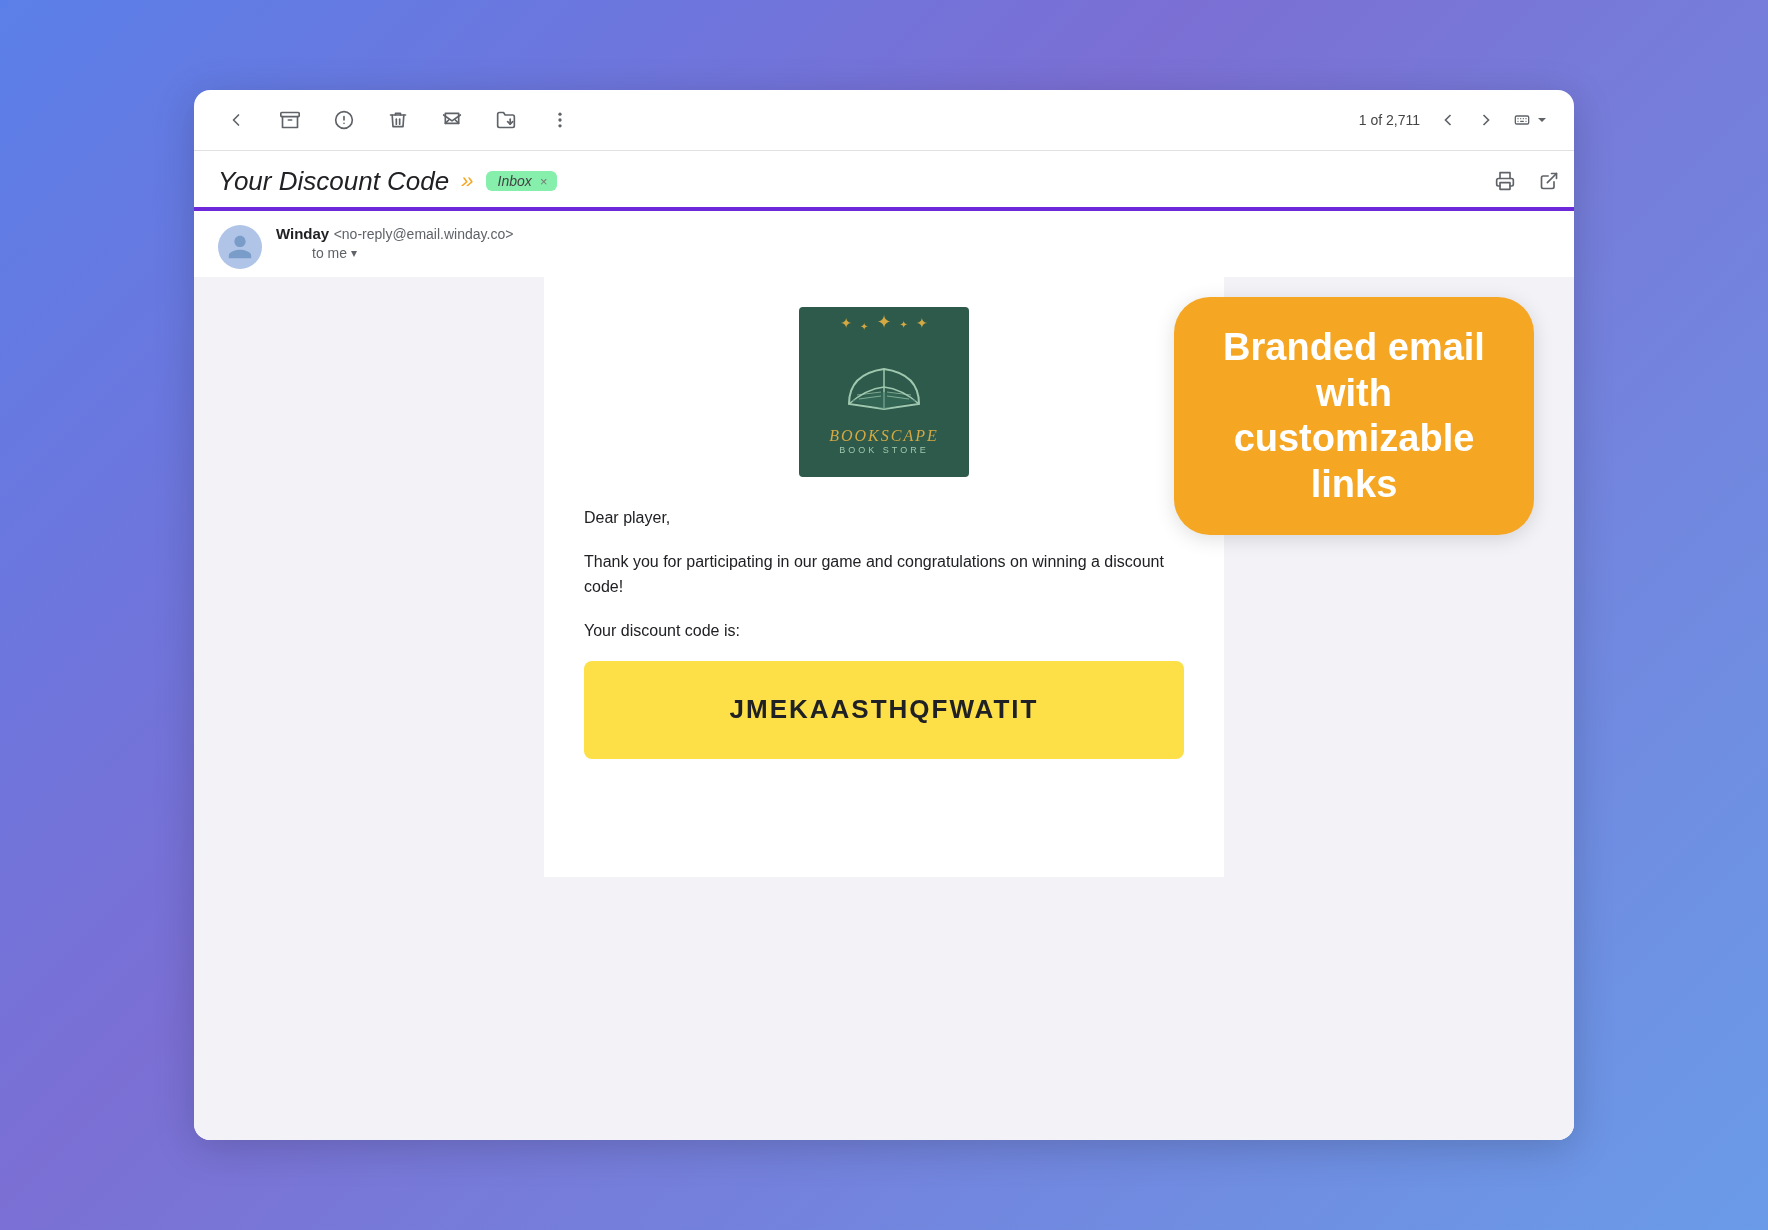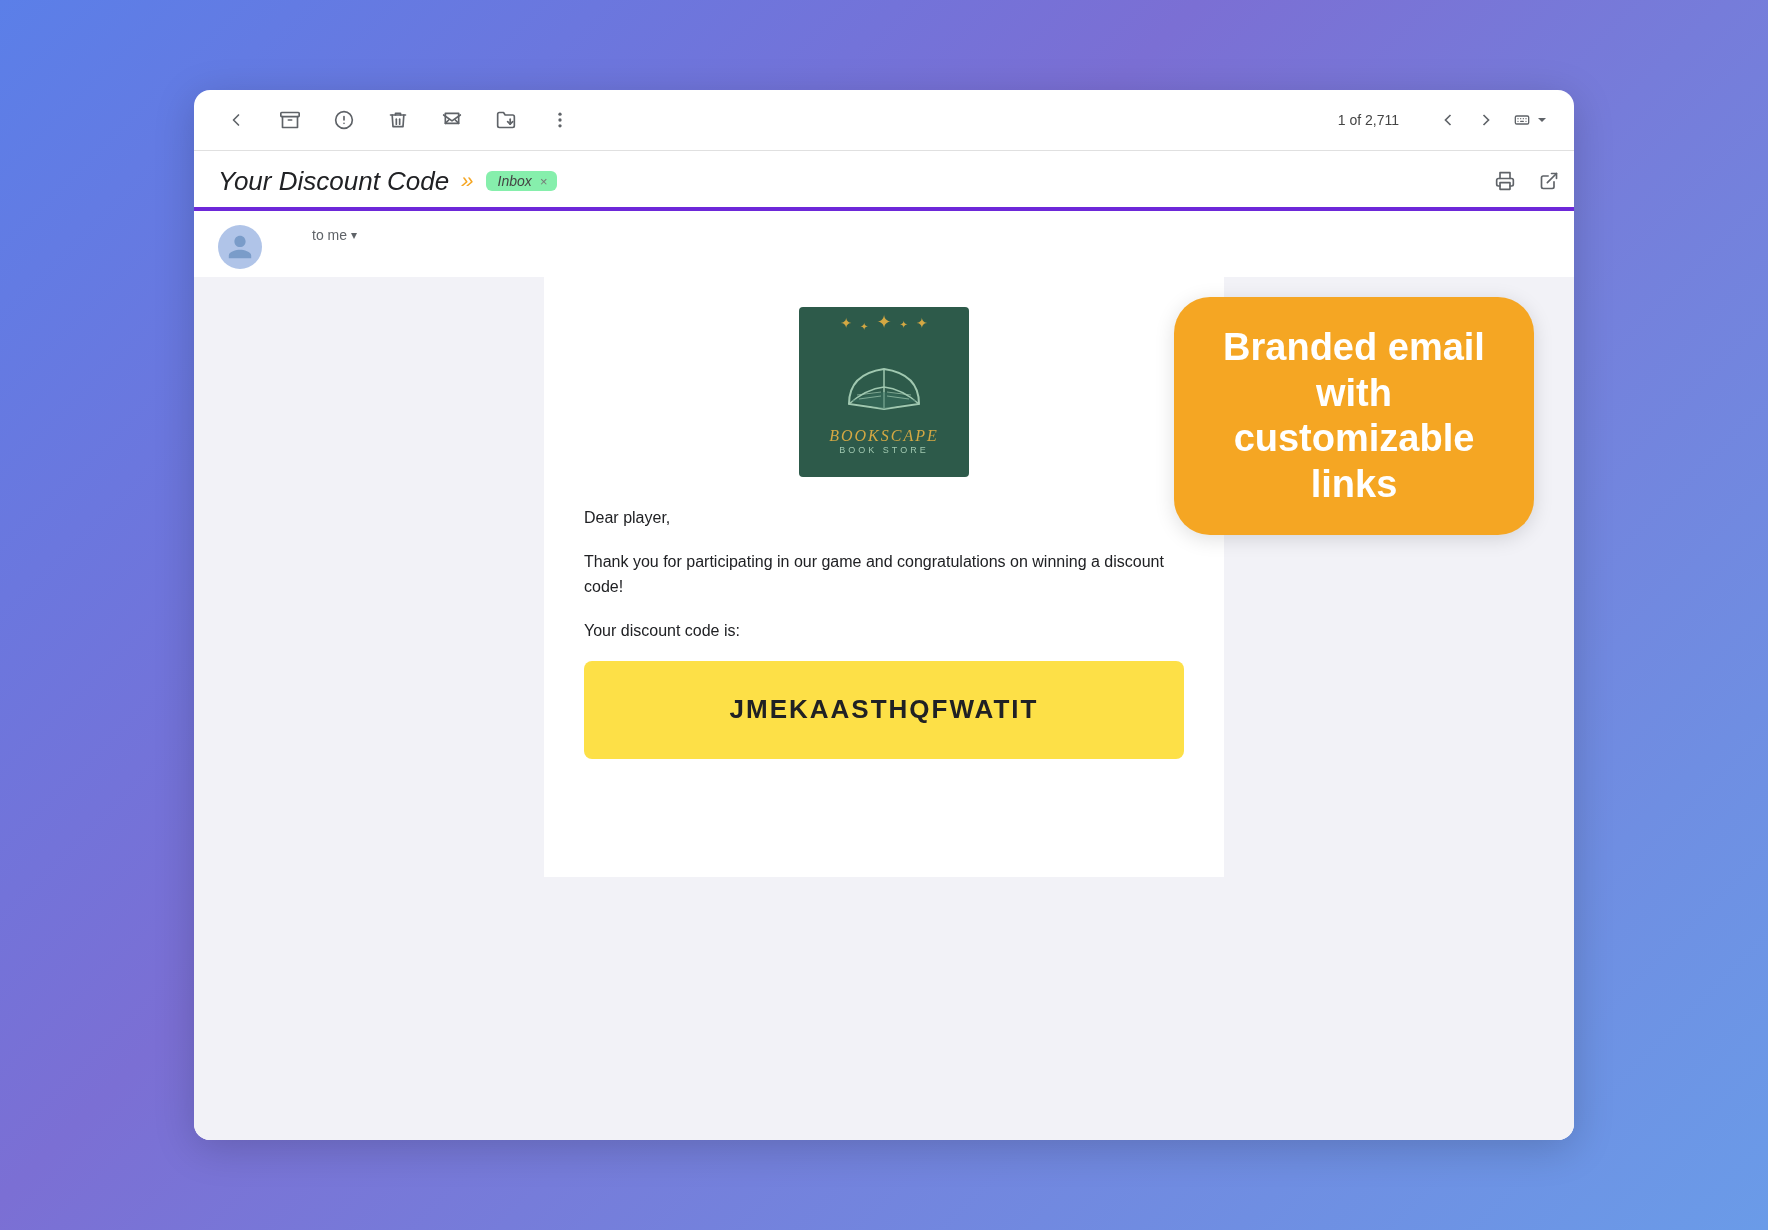--- a/index.html
+++ b/index.html
@@ -52,21 +52,21 @@
       justify-content: center;
       border-radius: 50%;
       width: 36px;
       height: 36px;
       transition: background 0.15s;
     }
     .icon-btn svg { width: 20px; height: 20px; }
     .nav-count {
       font-size: 14px;
       color: #444;
-      margin-right: 21px;
+      margin-right: 0;
     }
     .nav-arrows {
       display: flex;
       gap: 2px;
     }
     .keyboard-btn {
       display: flex;
       align-items: center;
       gap: 4px;
       cursor: pointer;
@@ -373,20 +373,24 @@
     </div>
   </div>
 
   <div class="sender-row">
     <div class="avatar">
       <svg viewBox="0 0 24 24">
           <path d="M12 12c2.7 0 4.8-2.1 4.8-4.8S14.7 2.4 12 2.4 7.2 4.5 7.2 7.2 9.3 12 12 12zm0 2.4c-3.2 0-9.6 1.6-9.6 4.8v2.4h19.2v-2.4c0-3.2-6.4-4.8-9.6-4.8z"></path>
         </svg>
     </div>
     <div class="sender-info">
+      <div>
+        <span class="sender-name">Winday</span>
+        <span class="sender-email">&lt;no-reply@email.winday.co&gt;</span>
+      </div>
       <div class="sender-to">
         <span>to me</span>
         <span class="chevron-down">▾</span>
       </div>
     </div>
   </div>
 
   <div class="email-body-outer" style="position:relative;">
     <div class="email-body-inner">
 

